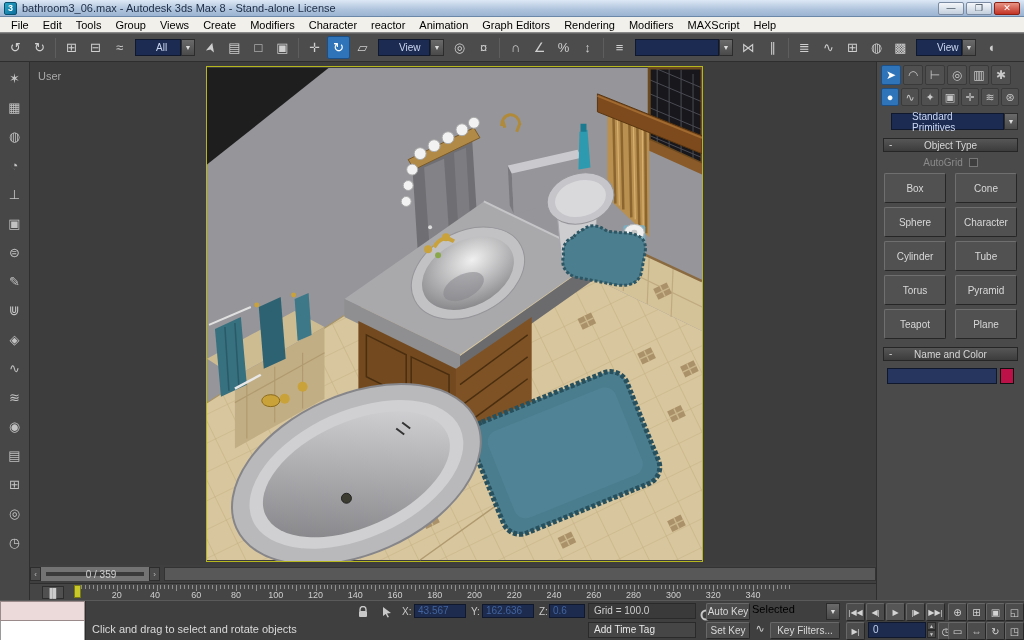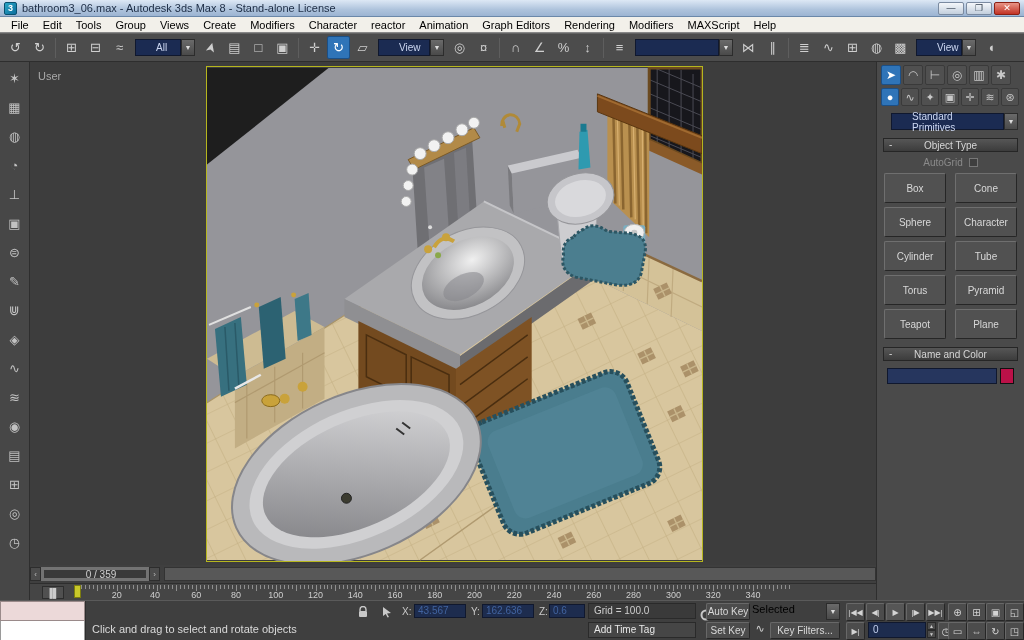--- a/index.html
+++ b/index.html
@@ -70,21 +70,21 @@
     border-radius:2px; color:#d8d8d8; font-size:10px; display:flex; align-items:center; justify-content:center; }
   #namecolor-row { display:flex; margin:7px 10px 0 10px; gap:3px; }
   #name-field { flex:1; height:16px; background:#26365e; border:1px solid #10182e; }
   #color-swatch { width:14px; height:16px; background:#bb1148; border:1px solid #111; }
 
   
   #timeline { position:absolute; left:30px; top:565px; width:846px; height:35px; background:#3f3f3f; }
   #trackrow { position:absolute; left:0; top:1px; width:846px; height:16px; display:flex; align-items:center; }
   .tr-arrow { width:11px; height:14px; background:#4c4c4c; border:1px solid #2d2d2d; color:#bbb; font-size:8px;
     display:flex; align-items:center; justify-content:center; flex:none;}
-  #frame-display { width:108px; height:14px; background:#3a3a3a; border:3px solid #737373; color:#d0d0d0;
+  #frame-display { width:108px; height:14px; background:#3a3a3a; border:5px solid #737373; color:#d0d0d0;
     font-size:10px; display:flex; align-items:center; justify-content:center; flex:none;padding-left:12px;}
   #trackbar { flex:1; height:14px; margin-left:4px; background:#585858; border:1px solid #333; }
   #rulerrow { position:absolute; left:0; top:18px; width:846px; height:17px; background:#454545; border-top:1px solid #2e2e2e;}
   #minicurve-btn { position:absolute; left:12px; top:2px; width:22px; height:13px; background:#505050; border:1px solid #2d2d2d;
     color:#ccc; font-size:9px; display:flex; align-items:center; justify-content:center;}
   .tick { position:absolute; top:1px; width:1px; background:#8f8f8f; }
   .tick-label { position:absolute; top:6px; color:#cfcfcf; font-size:9px; transform:translateX(-50%); }
   #time-slider { position:absolute; top:1px; width:7px; height:13px; background:#c8c82a; border:1px solid #7c7c10; }
 
   

